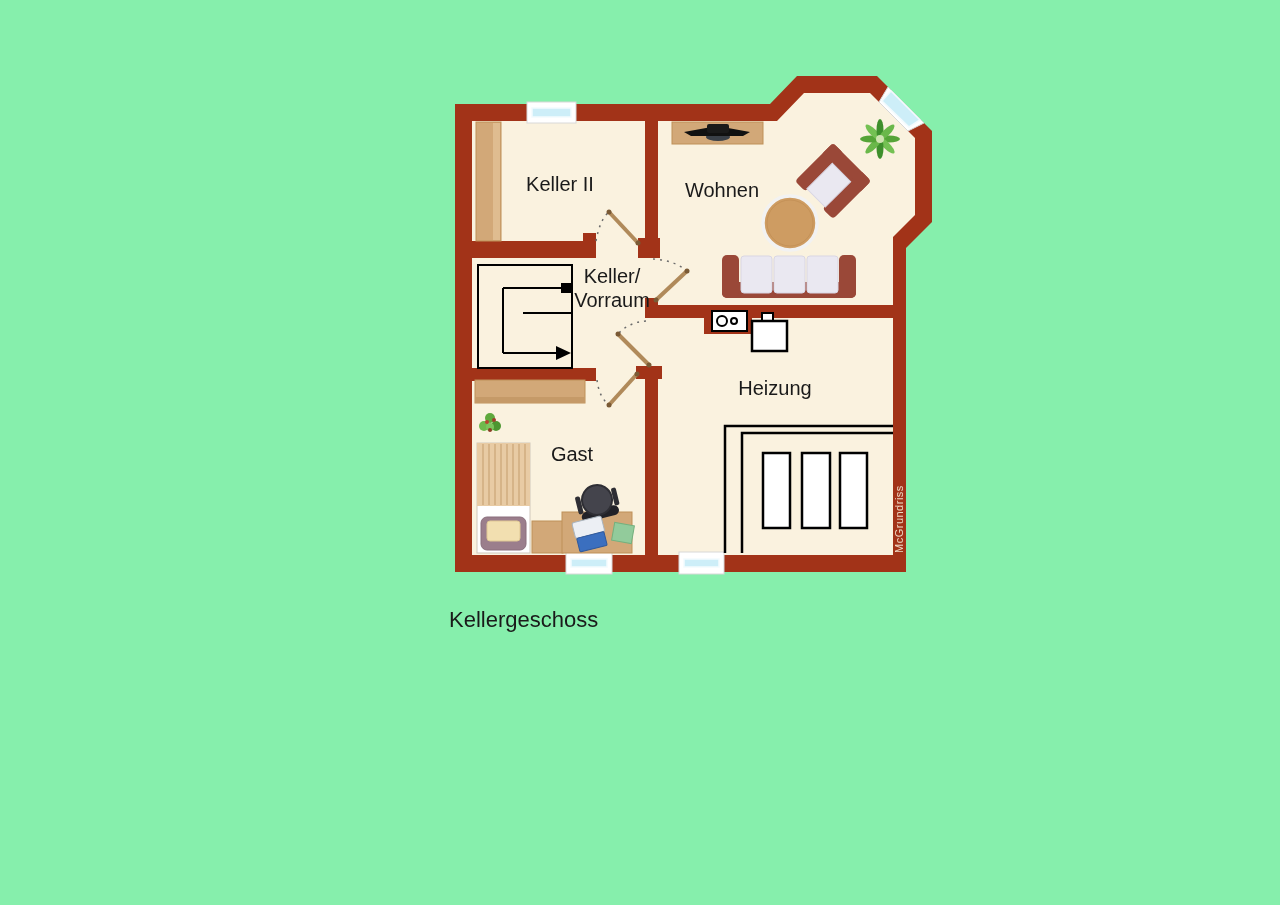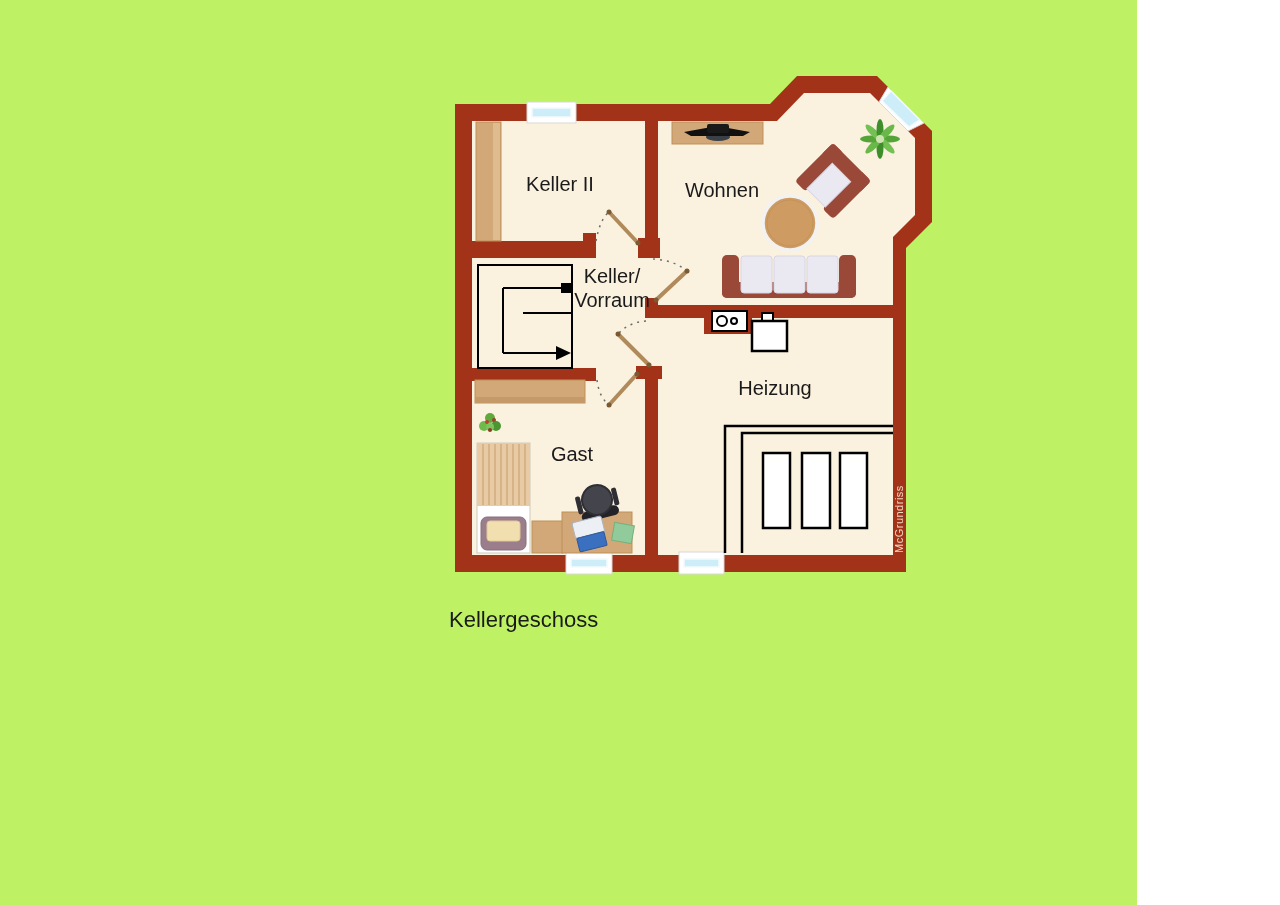--- a/index.html
+++ b/index.html
@@ -1,16 +1,16 @@
 <!DOCTYPE html>
 <html><head>
 <meta charset="utf-8">
 <style>
   html,body{margin:0;padding:0;background:#ffffff;}
-  .canvas{position:relative;width:1137px;height:905px;background:#bef264;overflow:hidden;
+  .canvas{position:relative;width:1280px;height:905px;background:#86efac;overflow:hidden;
           font-family:"Liberation Sans",sans-serif;}
   svg{position:absolute;left:0;top:0;}
   text{font-family:"Liberation Sans",sans-serif;fill:#1a1a1a;}
   .room-label{font-size:20px;}
   .plan-title{font-size:22px;}
   .watermark{font-size:11px;fill:#eed9c4;letter-spacing:.5px;}
   .wall{fill:#a23318;stroke:none;}
   .floor{fill:#faf2df;}
   .wframe{fill:#ffffff;stroke:#d8d8d8;stroke-width:1;}
   .wglass{fill:#cdeef8;stroke:#f3fbfe;stroke-width:1.5;}

